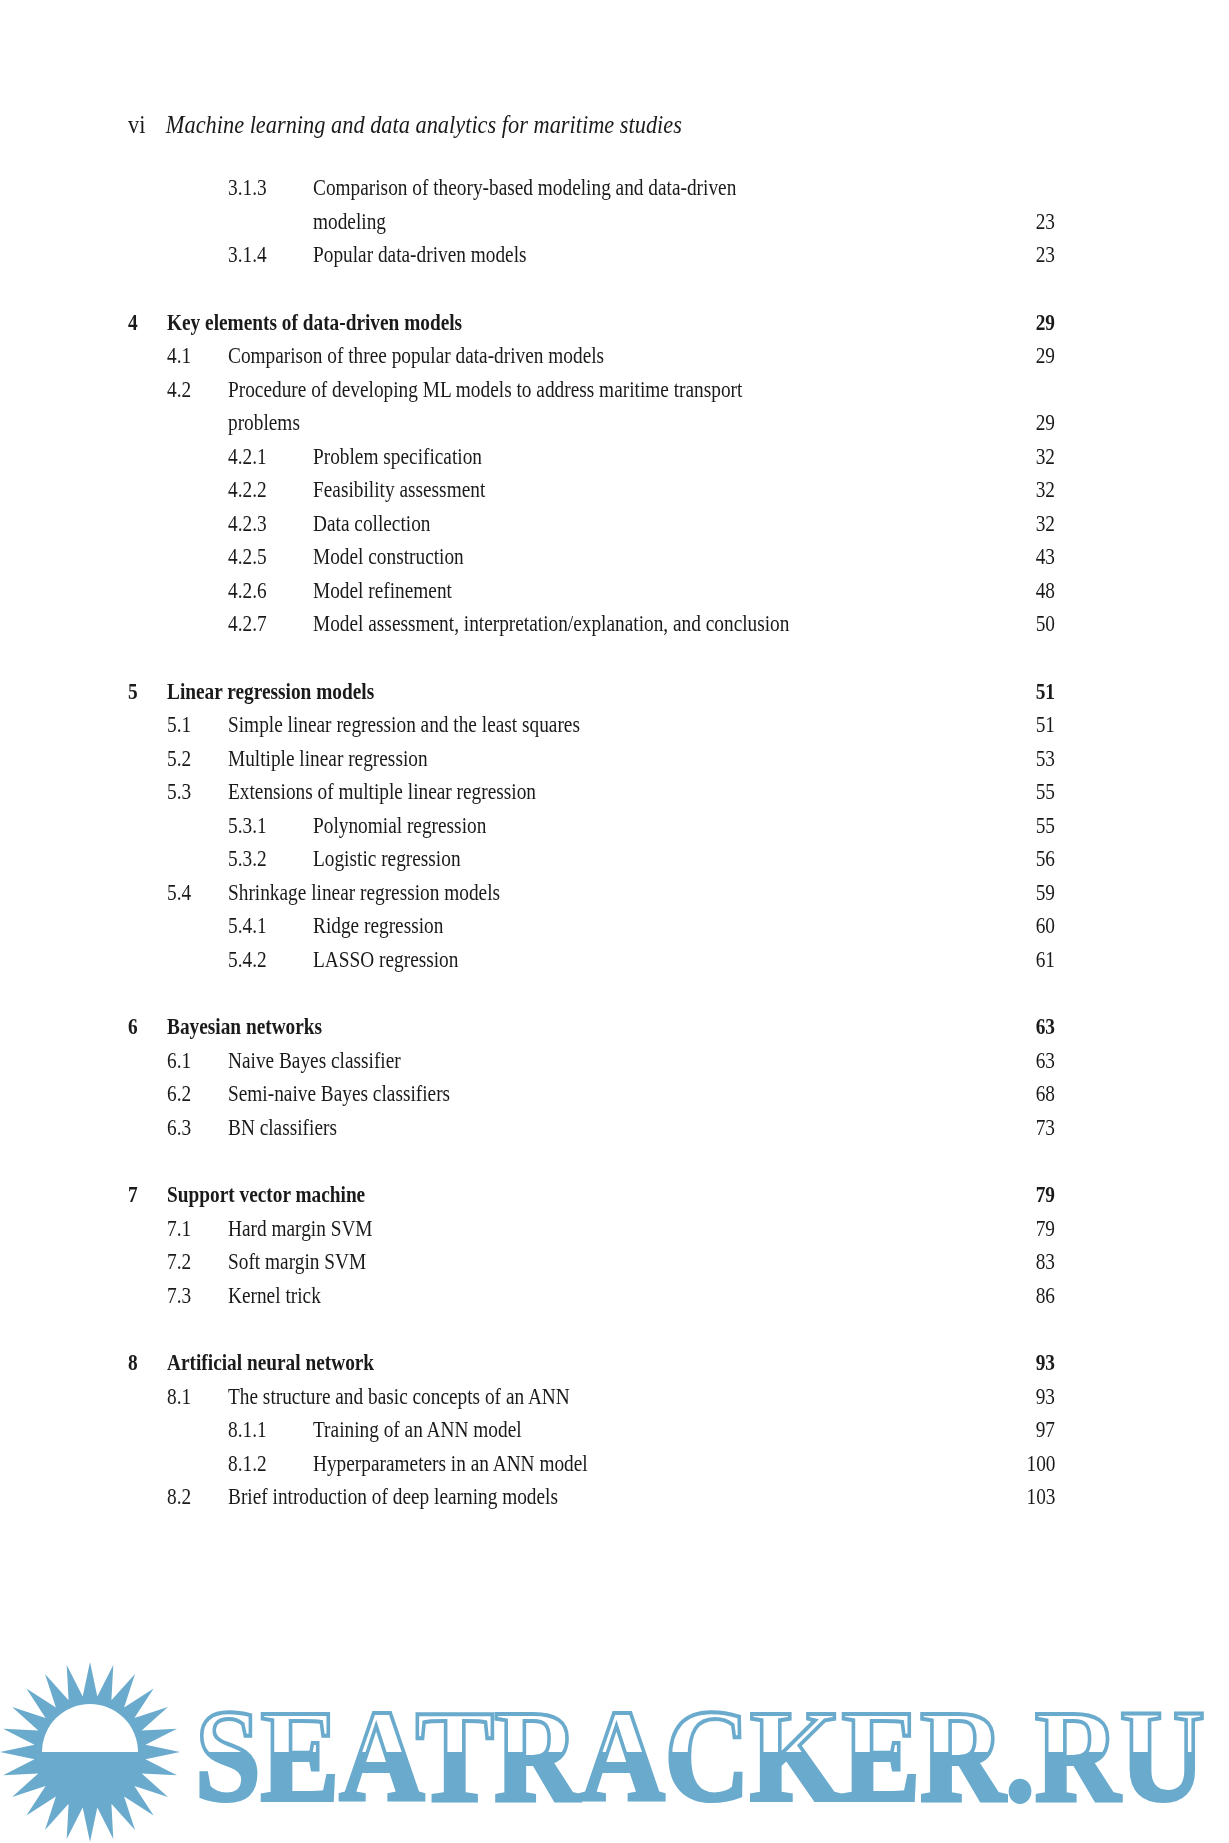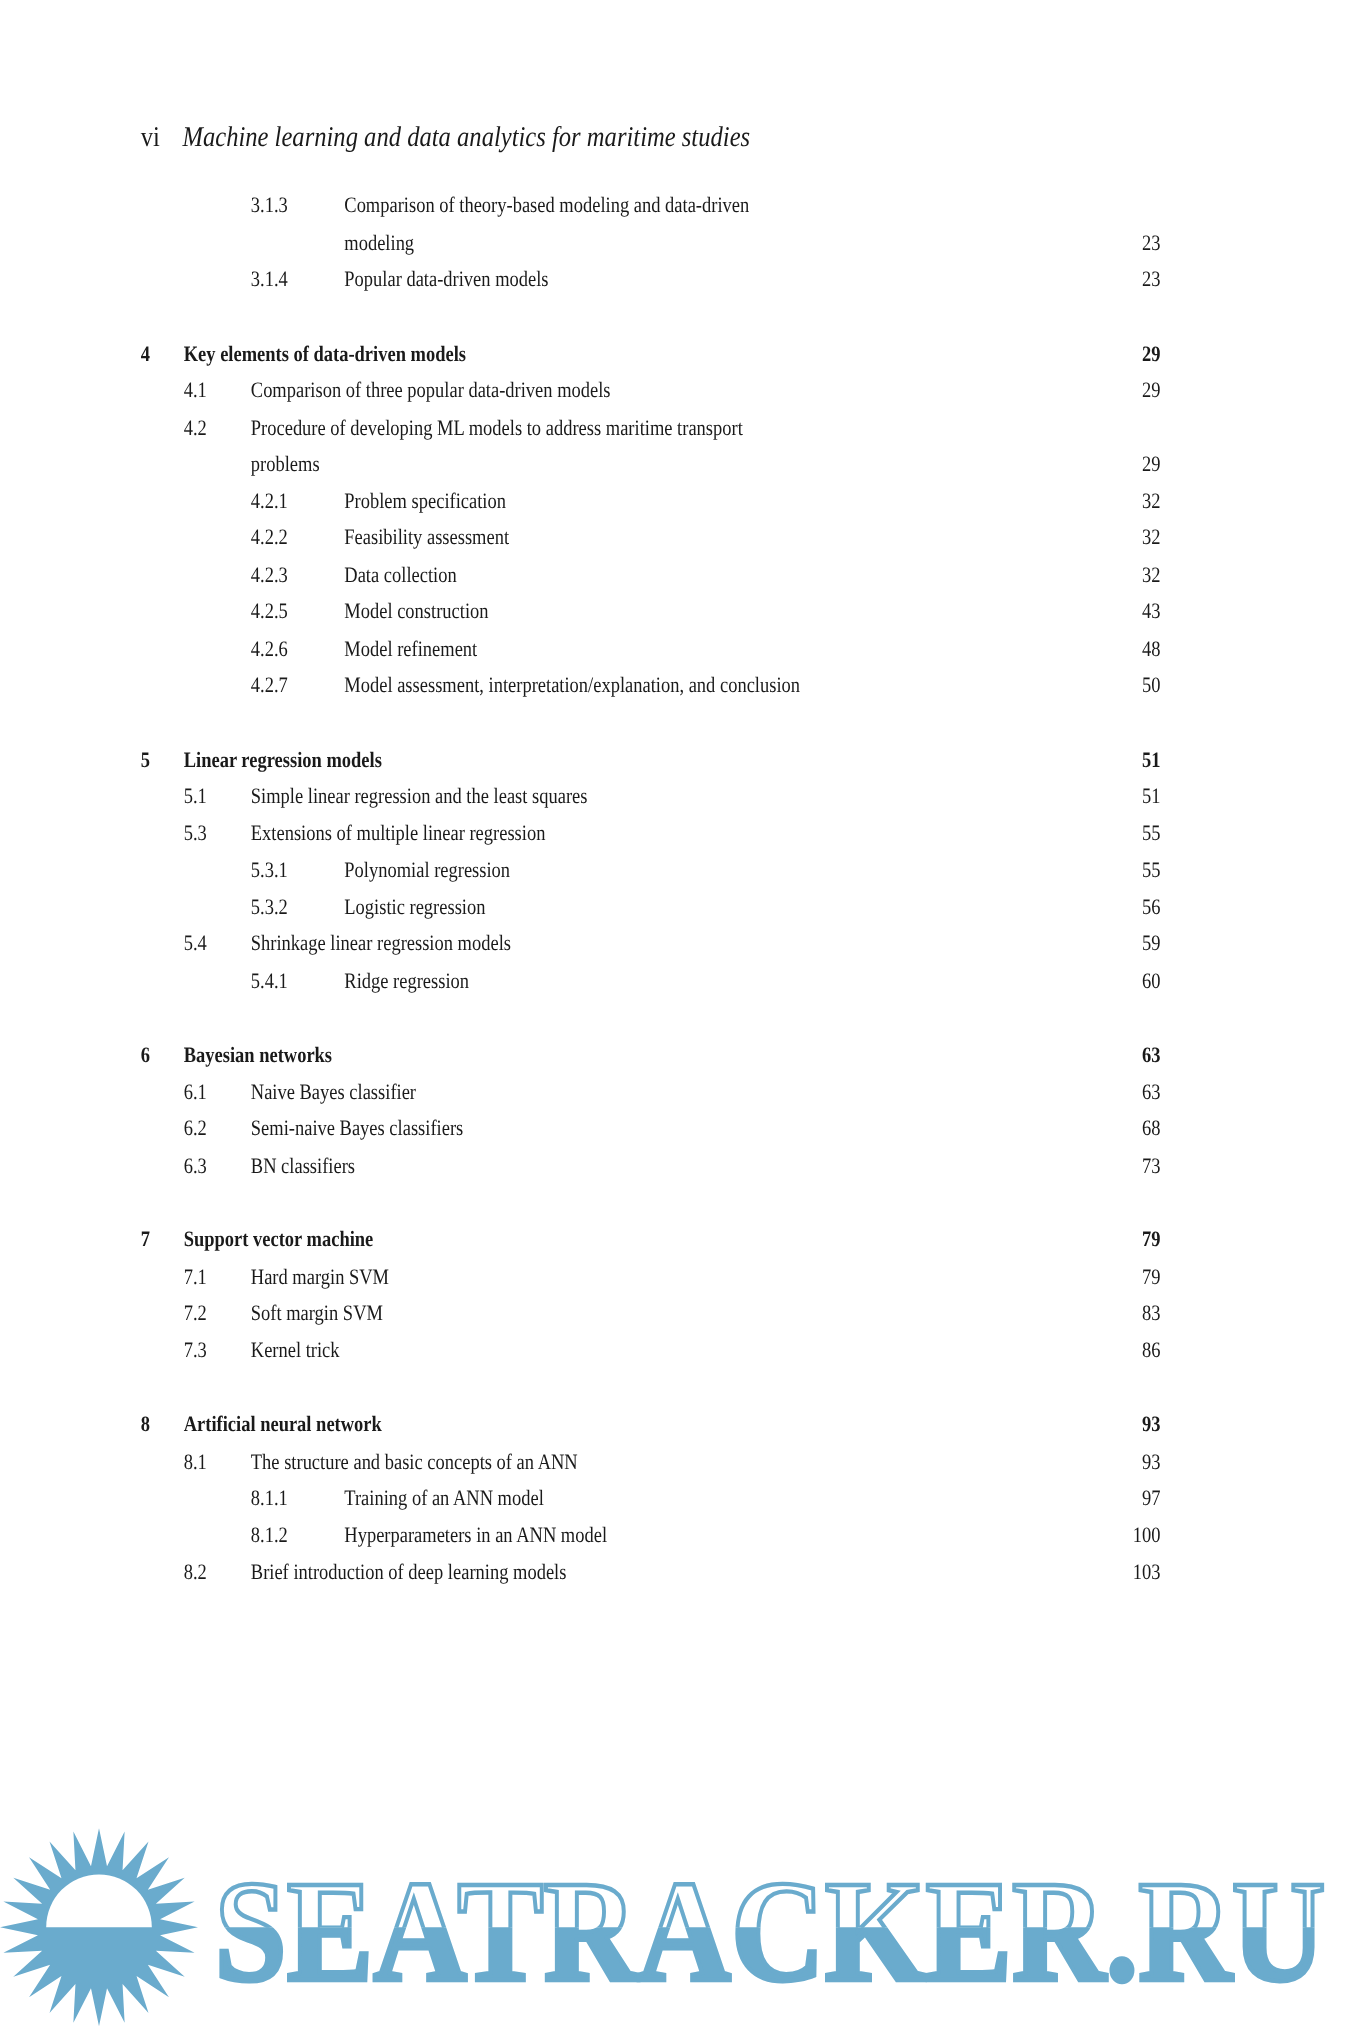--- a/index.html
+++ b/index.html
@@ -4,21 +4,21 @@
 <style>
   html, body { margin:0; padding:0; background:#ffffff; }
   body { width:1229px; height:1843px; position:relative; overflow:hidden;
          font-family:"Liberation Serif","DejaVu Serif",serif; color:#1a1a1a; }
   .page { position:absolute; left:0; top:0; width:1229px; height:1843px; }
   .header { position:absolute; left:128px; top:110px; font-size:26px; white-space:nowrap;
             transform:scaleX(0.86); transform-origin:left center; }
   .header .folio { display:inline-block; width:44px; }
   .header .title { font-style:italic; }
   .toc { position:absolute; left:0; top:171px; width:1229px; }
-  .row { position:relative; height:33.5px; font-size:20px; line-height:33.5px; white-space:nowrap;padding-left:48px; }
+  .row { position:relative; height:33.5px; font-size:23px; line-height:33.5px; white-space:nowrap;padding-left:48px; }
   .row .num, .row .txt { position:absolute; top:0; transform:scaleX(0.84); transform-origin:left center; }
   .row .pg { position:absolute; right:174px; top:0; transform:scaleX(0.84); transform-origin:right center; }
   .row.chapter { font-weight:bold; }
   .row.chapter .num { left:128px; }
   .row.chapter .txt { left:167px; }
   .row.section .num { left:167px; }
   .row.section .txt { left:228px; }
   .row.subsection .num { left:228px; }
   .row.subsection .txt { left:313px; }
   .row.cont.l2 .txt { left:228px; }
@@ -103,20 +103,25 @@
         <span class="num">5</span>
         <span class="txt">Linear regression models</span>
         <span class="pg">51</span>
       </div>
       <div class="row section">
         <span class="num">5.1</span>
         <span class="txt">Simple linear regression and the least squares</span>
         <span class="pg">51</span>
       </div>
       <div class="row section">
+        <span class="num">5.2</span>
+        <span class="txt">Multiple linear regression</span>
+        <span class="pg">53</span>
+      </div>
+      <div class="row section">
         <span class="num">5.3</span>
         <span class="txt">Extensions of multiple linear regression</span>
         <span class="pg">55</span>
       </div>
       <div class="row subsection">
         <span class="num">5.3.1</span>
         <span class="txt">Polynomial regression</span>
         <span class="pg">55</span>
       </div>
       <div class="row subsection">
@@ -126,20 +131,25 @@
       </div>
       <div class="row section">
         <span class="num">5.4</span>
         <span class="txt">Shrinkage linear regression models</span>
         <span class="pg">59</span>
       </div>
       <div class="row subsection">
         <span class="num">5.4.1</span>
         <span class="txt">Ridge regression</span>
         <span class="pg">60</span>
+      </div>
+      <div class="row subsection">
+        <span class="num">5.4.2</span>
+        <span class="txt">LASSO regression</span>
+        <span class="pg">61</span>
       </div>
       <div class="gap"></div>
       <div class="row chapter">
         <span class="num">6</span>
         <span class="txt">Bayesian networks</span>
         <span class="pg">63</span>
       </div>
       <div class="row section">
         <span class="num">6.1</span>
         <span class="txt">Naive Bayes classifier</span>

